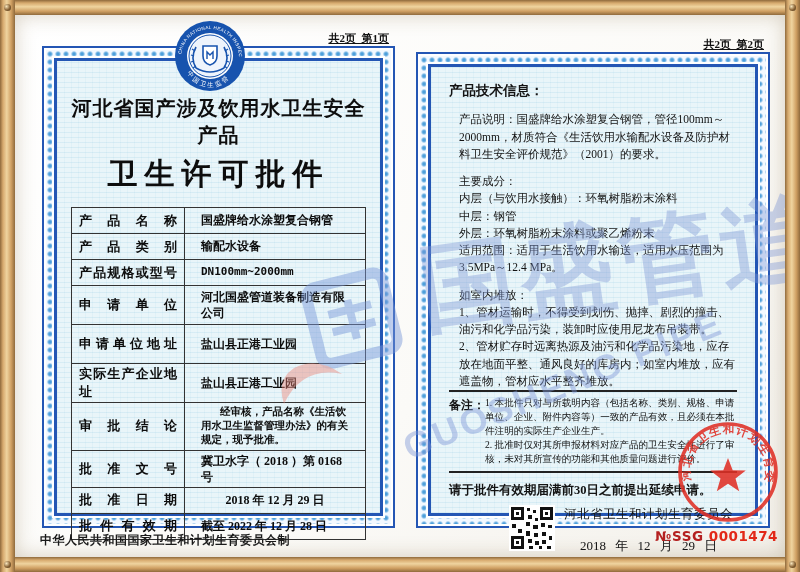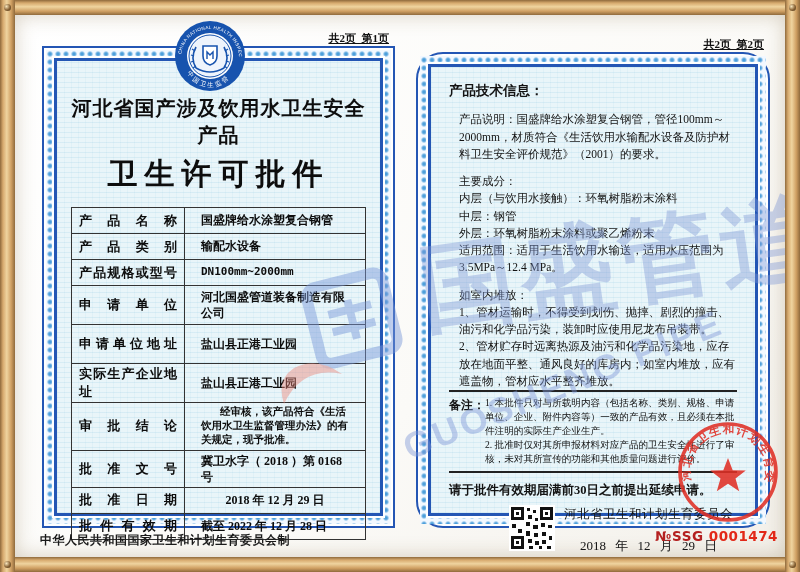--- a/index.html
+++ b/index.html
@@ -26,21 +26,21 @@
   .page{position:absolute;z-index:1;border:2px solid #2456b4;background:#fff;padding:2px;box-sizing:border-box;}
   .band{height:100%;box-sizing:border-box;padding:8px;background-color:#f2f8ff;
     background-image:radial-gradient(circle,#4d9fdb 1.2px,rgba(77,159,219,.55) 2.2px,rgba(255,255,255,0) 3.2px);
     background-size:8px 8px;}
   .inner{position:relative;height:100%;box-sizing:border-box;border:3px solid #2456b4;
     box-shadow:0 0 0 2px #fff;
     background-color:#e9f5f9;
     background-image:repeating-linear-gradient(0deg,rgba(100,180,215,.14) 0 1px,transparent 1px 5px),
                      repeating-linear-gradient(90deg,rgba(100,180,215,.07) 0 1px,transparent 1px 7px);}
   .page1{left:42px;top:46px;width:353px;height:482px;}
-  .page2{left:416px;top:52px;width:354px;height:476px;border-radius:27px;}
+  .page2{left:416px;top:52px;width:354px;height:476px;}
   .page-indicator{position:absolute;top:-17px;right:4px;font-size:11px;font-weight:bold;color:#111;white-space:pre;text-decoration:underline;}
 
   
   .inner1{padding:30px 14px 10px;}
   .title1{text-align:center;font-size:20px;font-weight:bold;color:#0d0d0d;letter-spacing:1px;margin-top:4px;}
   .title2{text-align:center;font-size:30px;font-weight:bold;color:#0d0d0d;letter-spacing:7px;margin-top:5px;}
   .cert-table{display:table;width:294px;margin:12px auto 0;border-collapse:collapse;border:1px solid #333;}
   .t-row{display:table-row;}
   .r-s{height:26px;}.r-m{height:39px;}.r-l{height:46px;}
   .t-label,.t-value{display:table-cell;border:1px solid #333;vertical-align:middle;color:#0d0d0d;}
@@ -149,21 +149,21 @@
           <div class="t-row r-m">
             <div class="t-label">申请单位地址</div>
             <div class="t-value">盐山县正港工业园</div>
           </div>
           <div class="t-row r-m">
             <div class="t-label">实际生产企业地址</div>
             <div class="t-value">盐山县正港工业园</div>
           </div>
           <div class="t-row r-l">
             <div class="t-label">审批结论</div>
-            <div class="t-value small">经审核，该产品符合《生活饮用水卫生监督管理办法》的有关规定，现予批准。</div>
+            <div class="t-value small">经审核，产品名称《生活饮用水卫生监督管理办法》的有关规定，现予批准。</div>
           </div>
           <div class="t-row r-s">
             <div class="t-label">批准文号</div>
             <div class="t-value">冀卫水字（ 2018 ）第 0168 号</div>
           </div>
           <div class="t-row r-s">
             <div class="t-label">批准日期</div>
             <div class="t-value center">2018 年 12 月 29 日</div>
           </div>
           <div class="t-row r-s">

